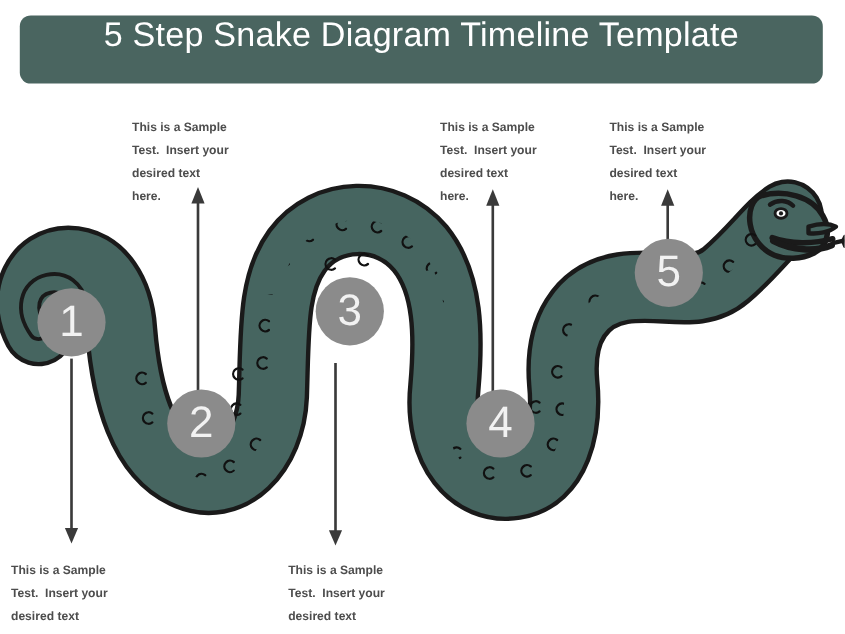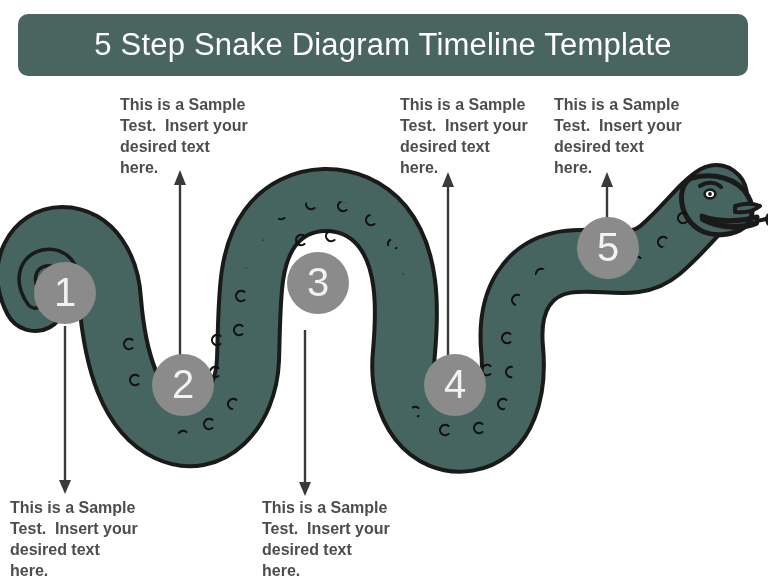--- a/index.html
+++ b/index.html
@@ -25,21 +25,21 @@
   
   .title-banner {
     position: absolute;
     left: 18px;
     top: 14px;
     width: 730px;
     height: 62px;
     background: #4a6560;
     border-radius: 10px;
     display: flex;
-    align-items: center;
+    align-items: flex-start;
     justify-content: center;
     box-sizing: border-box;
   }
   .title-text {
     color: #ffffff;
     font-size: 31px;
     font-weight: 400;
     letter-spacing: 0.2px;
     white-space: nowrap;
     font-family: "Liberation Sans", sans-serif;
@@ -82,24 +82,25 @@
     line-height: 1;
     font-family: "Liberation Sans", sans-serif;
     transform: translateY(-1px);
   }
 
   
   .caption {
     position: absolute;
     width: 124px;
     color: #4d4d4d;
-    font-size: 16px;
+    font-size: 11px;
     line-height: 21px;
     font-weight: bold;
     font-family: "Liberation Sans", sans-serif;
+    margin-top: 12px;
   }
   .caption .ln { display: block; white-space: pre; }
 </style>
 </head>
 <body>
 
 <div id="stage">
 
   <div class="title-banner">
     <div class="title-text">5 Step Snake Diagram Timeline Template</div>

